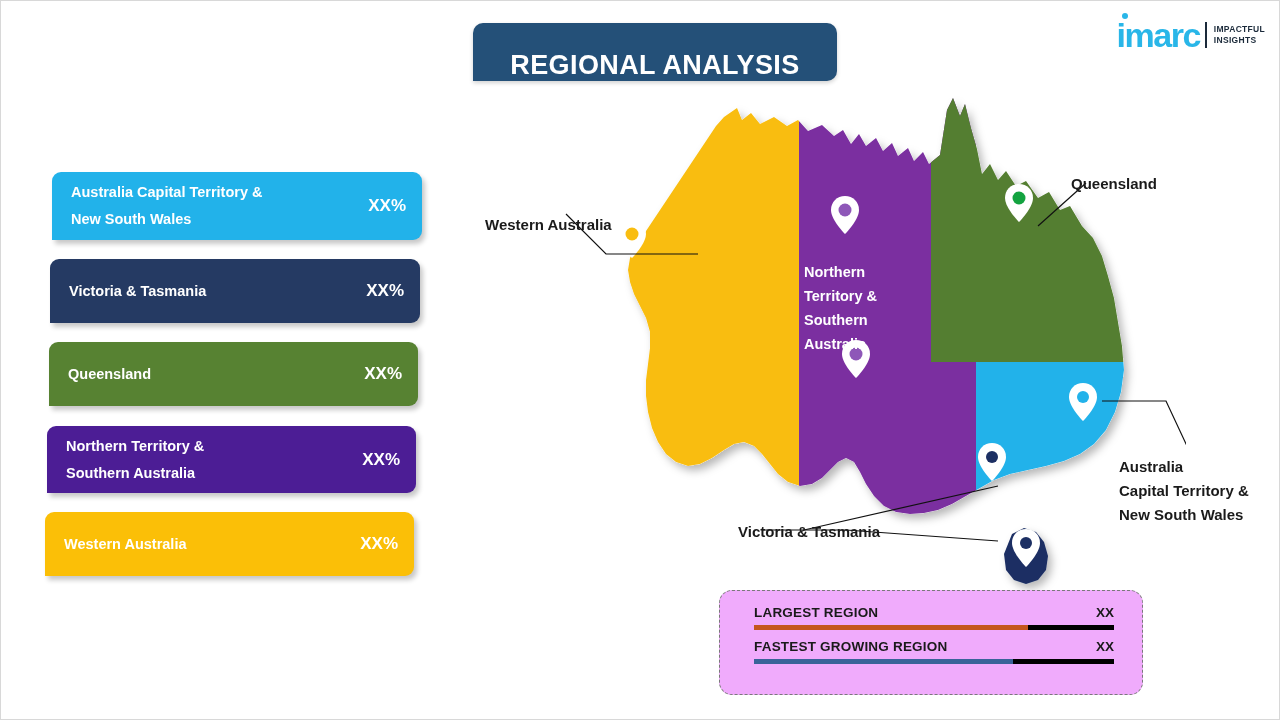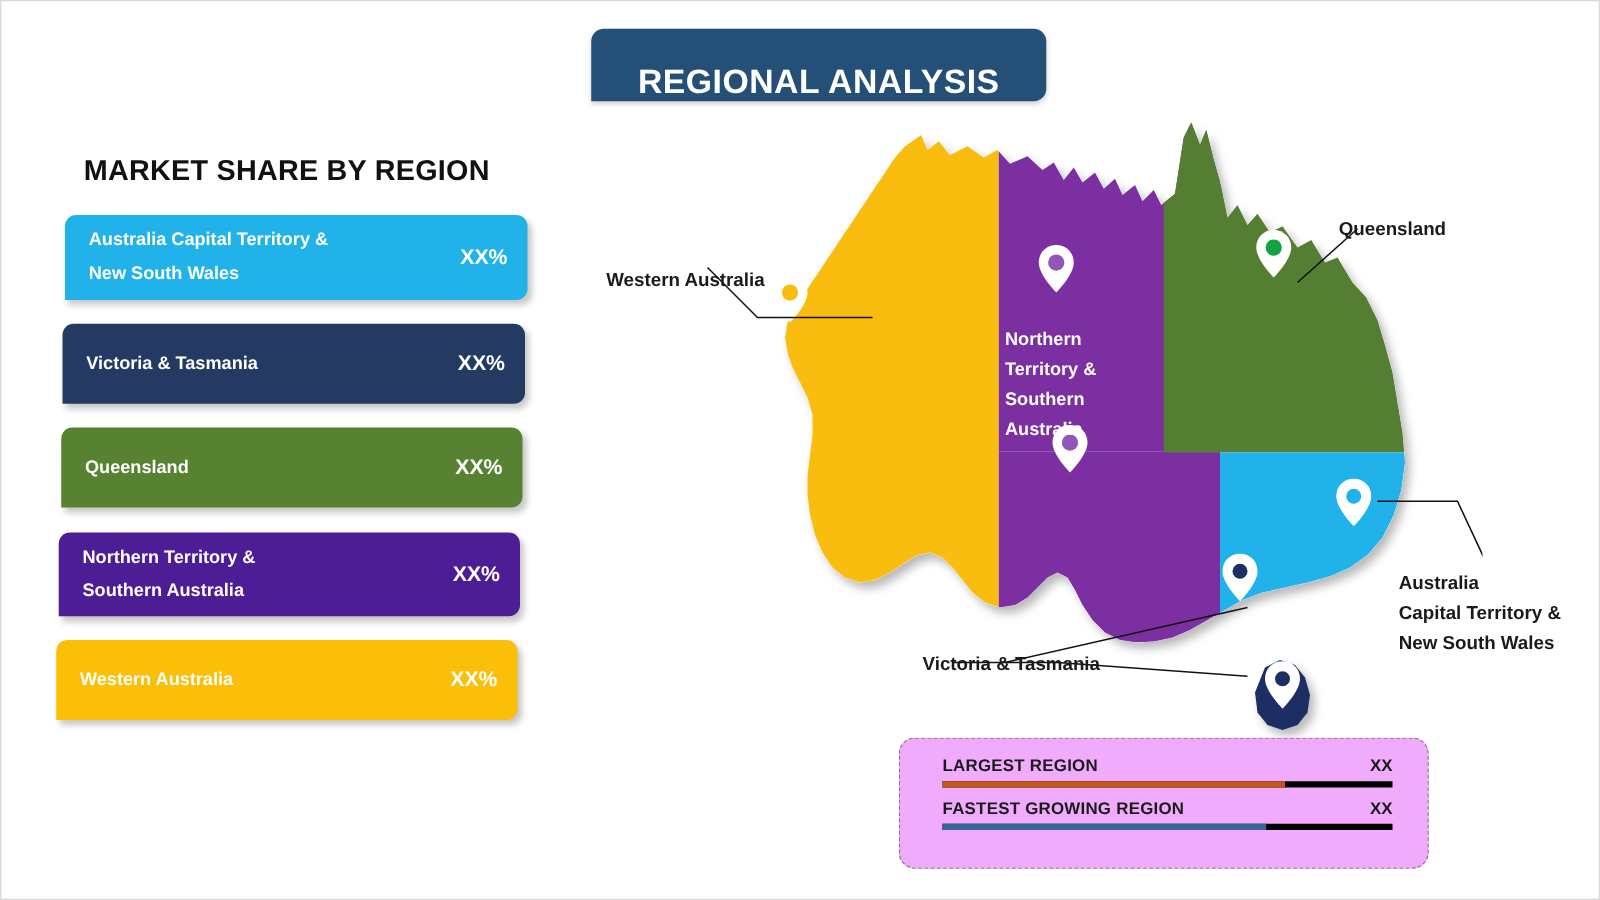--- a/index.html
+++ b/index.html
@@ -156,22 +156,32 @@
 </style>
 </head>
 <body>
 
 <div id="canvas">
 
   <div id="title-banner">
     <span class="txt">REGIONAL ANALYSIS</span>
   </div>
 
-
-  <div id="panel-title">MARKET SHARE BY REGION</div>
+  <div id="logo">
+    <span class="mark">
+      <span class="dot"></span>
+      <span>imarc</span>
+    </span>
+    <span class="divider"></span>
+    <span class="tagline">
+      <span>IMPACTFUL</span><br>
+      <span>INSIGHTS</span>
+    </span>
+  </div>
+
 
   <div id="share-bars">
       <div class="share-bar" style="left: 51px; top: 171px; width: 370px; height: 68px; background: rgb(34, 178, 234);">
         <span class="label">Australia  Capital  Territory  &amp;
 New South  Wales</span>
         <span class="pct">XX%</span>
       </div>
       <div class="share-bar" style="left: 49px; top: 258px; width: 370px; height: 64px; background: rgb(37, 58, 99);">
         <span class="label">Victoria  &amp; Tasmania</span>
         <span class="pct">XX%</span>

